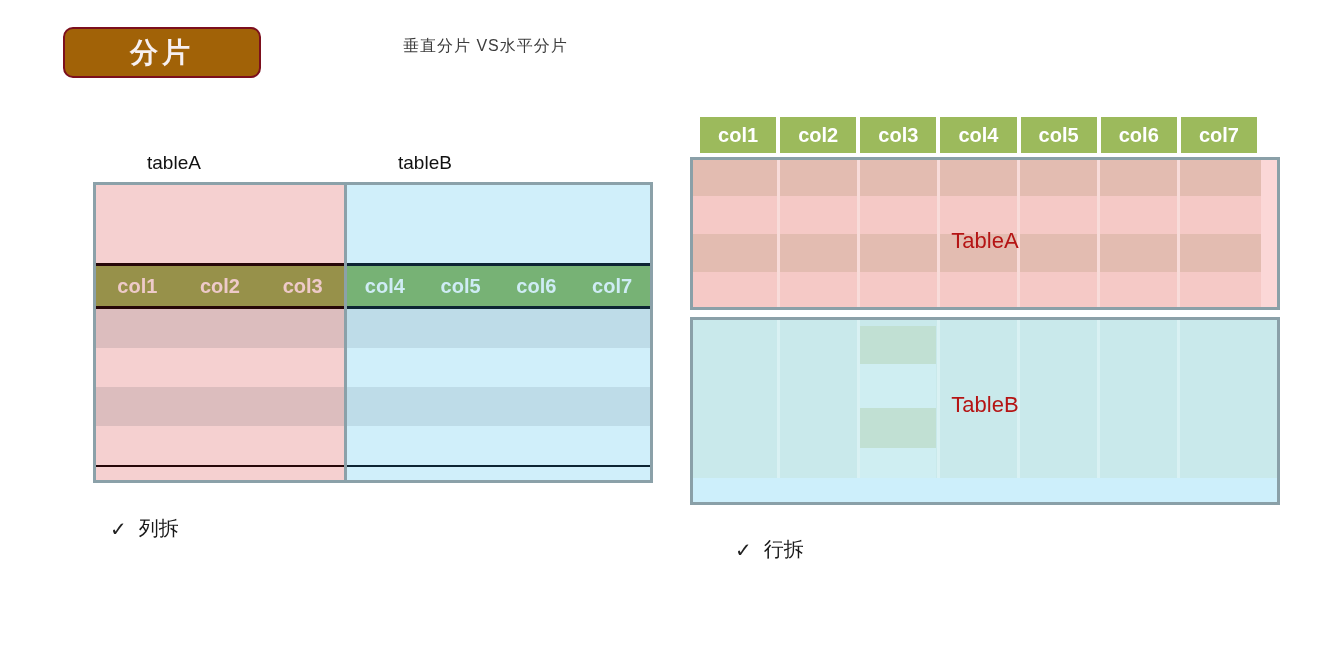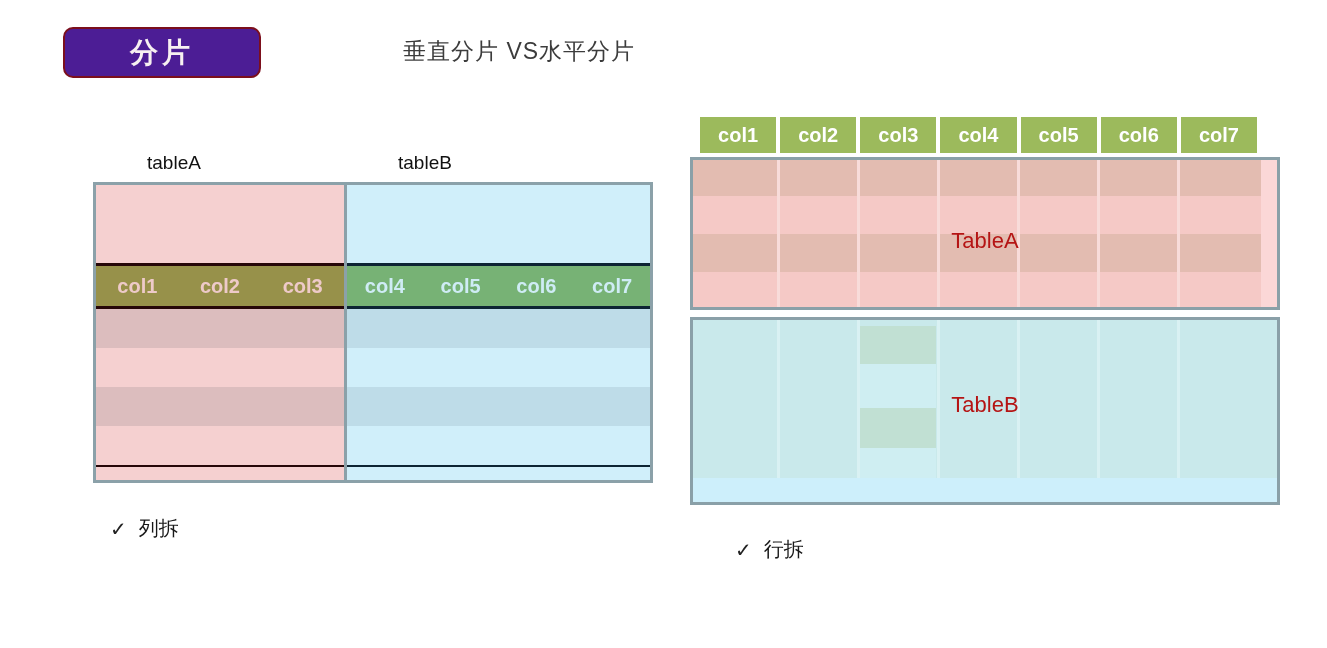--- a/index.html
+++ b/index.html
@@ -3,28 +3,28 @@
 <meta charset="utf-8">
 <style>
   html,body{margin:0;padding:0;}
   body{
     width:1327px;height:648px;position:relative;background:#ffffff;
     font-family:"Liberation Sans", sans-serif;overflow:hidden;
   }
   
   .title-box{
     position:absolute;left:63px;top:27px;width:194px;height:47px;
-    background:#4c1d95;border:2px solid #7c0f1d;border-radius:10px;
+    background:#a16207;border:2px solid #7c0f1d;border-radius:10px;
     display:flex;align-items:center;justify-content:center;
     color:#f7f0f1;font-size:28px;font-weight:bold;letter-spacing:4px;
     font-family:"Liberation Serif", serif;
   }
   .subtitle{
     position:absolute;left:403px;top:36px;
-    font-size:23px;color:#3c3c3c;letter-spacing:1px;
+    font-size:16px;color:#3c3c3c;letter-spacing:1px;
   }
   
   .lbl{position:absolute;font-size:19px;color:#111;}
   .lbl-ta{left:147px;top:152px;}
   .lbl-tb{left:398px;top:152px;}
   .vtable{
     position:absolute;left:93px;top:182px;width:560px;height:301px;
     border:3px solid #8ba1a9;box-sizing:border-box;display:flex;
   }
   .vsection{display:flex;flex-direction:column;height:100%;}

